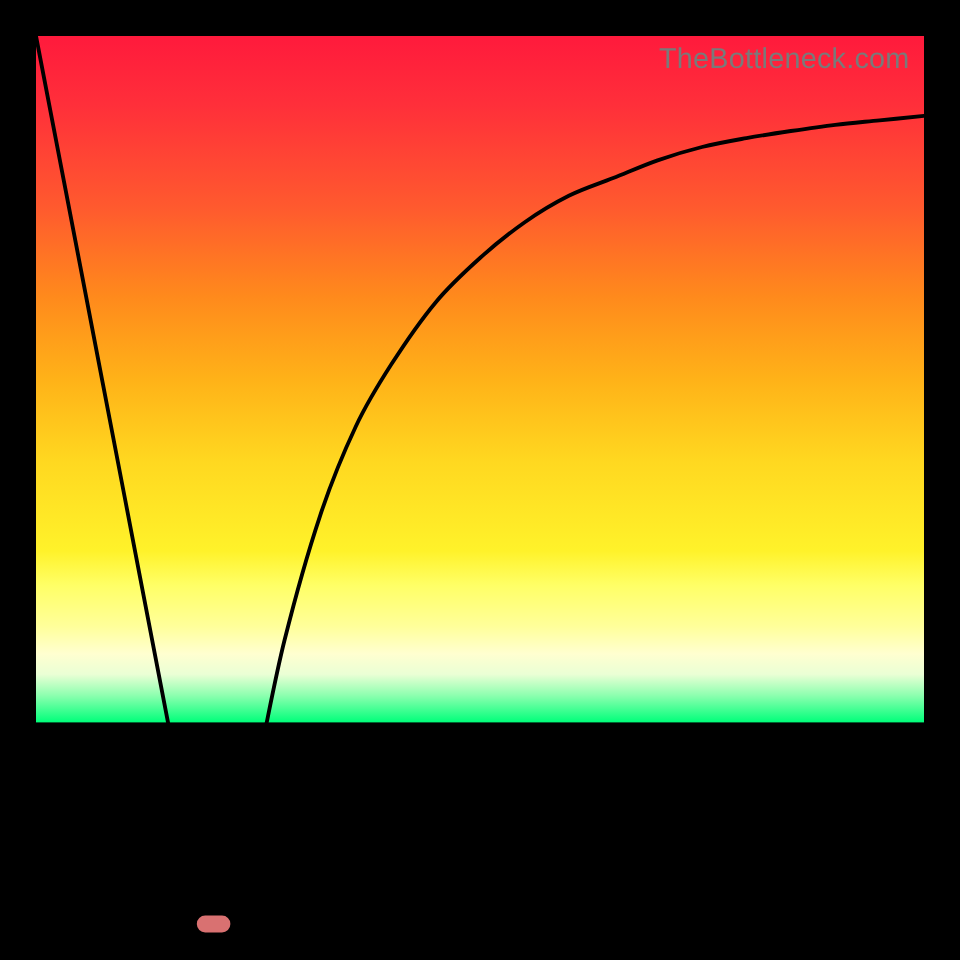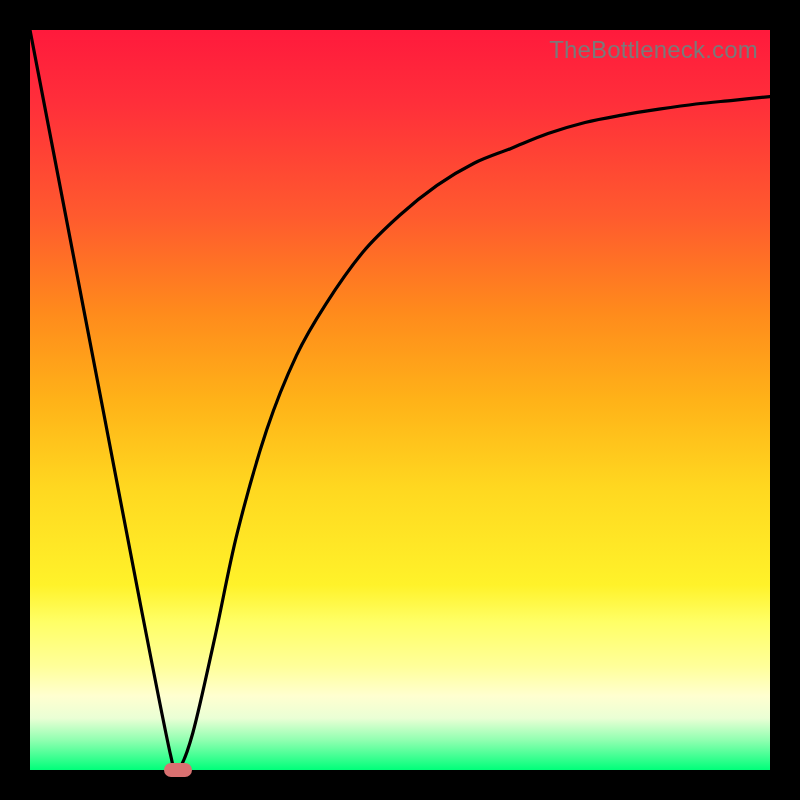--- a/index.html
+++ b/index.html
@@ -15,21 +15,21 @@
     position: relative;
     width: 800px;
     height: 800px;
     background: #000;
   }
   .plot-area {
     position: absolute;
     left: 30px;
     top: 30px;
     width: 740px;
-    height: 740px;
+    height: 572px;
     background: linear-gradient(to bottom,
       #ff1a3c 0%,
       #ff2f3a 10%,
       #ff5a2e 25%,
       #ff8a1c 38%,
       #ffb218 50%,
       #ffd820 62%,
       #fff22a 75%,
       #ffff66 80%,
       #ffff9a 86%,

